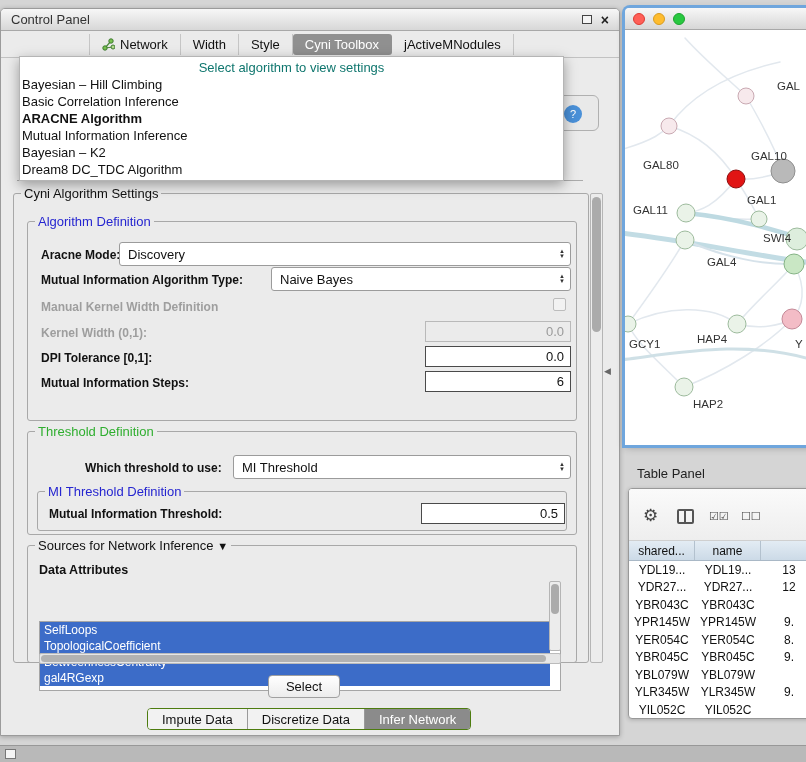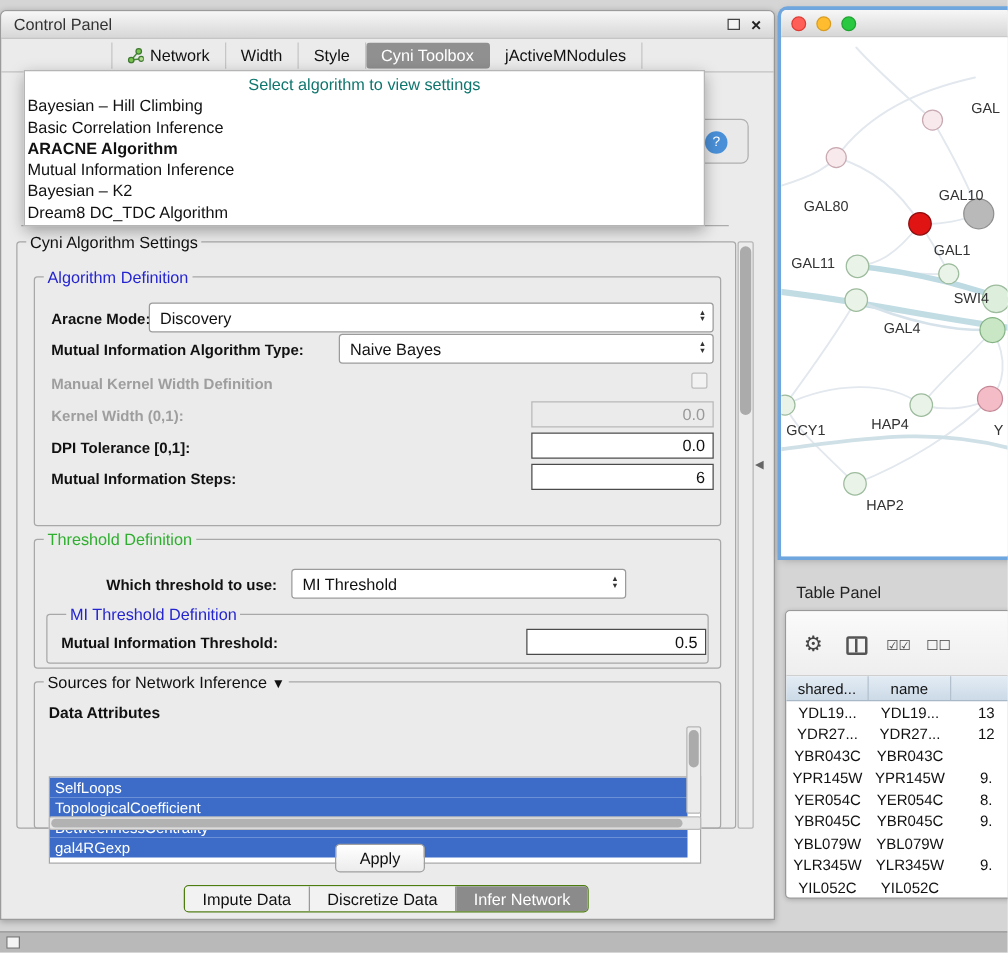--- a/index.html
+++ b/index.html
@@ -174,29 +174,29 @@
   <div class="tfield" style="left:424px; top:337px; width:146px; height:21px;">0.0</div>
 
   <span class="field-label" style="left:40px; top:367px;">Mutual Information Steps:</span>
   <div class="tfield" style="left:424px; top:362px; width:146px; height:21px;">6</div>
 
 
   <span class="legend green" style="left:34px; top:415px;">Threshold Definition</span>
   <div class="groupbox" style="left:26px; top:422px; width:550px; height:104px;"></div>
 
   <span class="field-label" style="left:84px; top:452px;">Which threshold to use:</span>
-  <div class="combo" style="left:232px; top:446px; width:268px; height:24px;">
+  <div class="combo" style="left:232px; top:446px; width:338px; height:24px;">
     <span>MI Threshold</span>
     <span class="arrows">
       <span>▲</span>
         <span>▼</span>
     </span>
   </div>
 
-  <span class="legend blue" style="left:52px; top:475px;">MI Threshold Definition</span>
+  <span class="legend blue" style="left:44px; top:475px;">MI Threshold Definition</span>
   <div class="groupbox" style="left:36px; top:482px; width:530px; height:40px;"></div>
 
   <span class="field-label" style="left:48px; top:498px;">Mutual Information Threshold:</span>
   <div class="tfield" style="left:420px; top:494px; width:144px; height:21px;">0.5</div>
 
   <span class="legend" style="left:34px; top:529px;">
     <span>Sources for Network Inference</span>
     <span class="tri">▼</span>
   </span>
   <div class="groupbox" style="left:26px; top:536px; width:550px; height:118px;"></div>
@@ -213,21 +213,21 @@
     <div class="vthumb" style="left:1px; top:2px; width:8px; height:30px;"></div>
   </div>
   <div class="hscroll" style="left:38px; top:644px; width:522px; height:11px;">
     <div class="hthumb" style="left:1px; top:1px; width:505px; height:7px;"></div>
   </div>
 
   <div class="vscroll" style="left:589px; top:184px; width:13px; height:470px;">
     <div class="vthumb" style="left:1px; top:3px; width:9px; height:135px;"></div>
   </div>
 
-  <div class="apply-btn">Apply</div>
+  <div class="apply-btn">Select</div>
 
   <div class="segbar">
     <div class="seg">Impute Data</div>
     <div class="seg">Discretize Data</div>
     <div class="seg active">Infer Network</div>
   </div>
 </div>
 
 <div class="net-win">
   <div class="titlebar">

